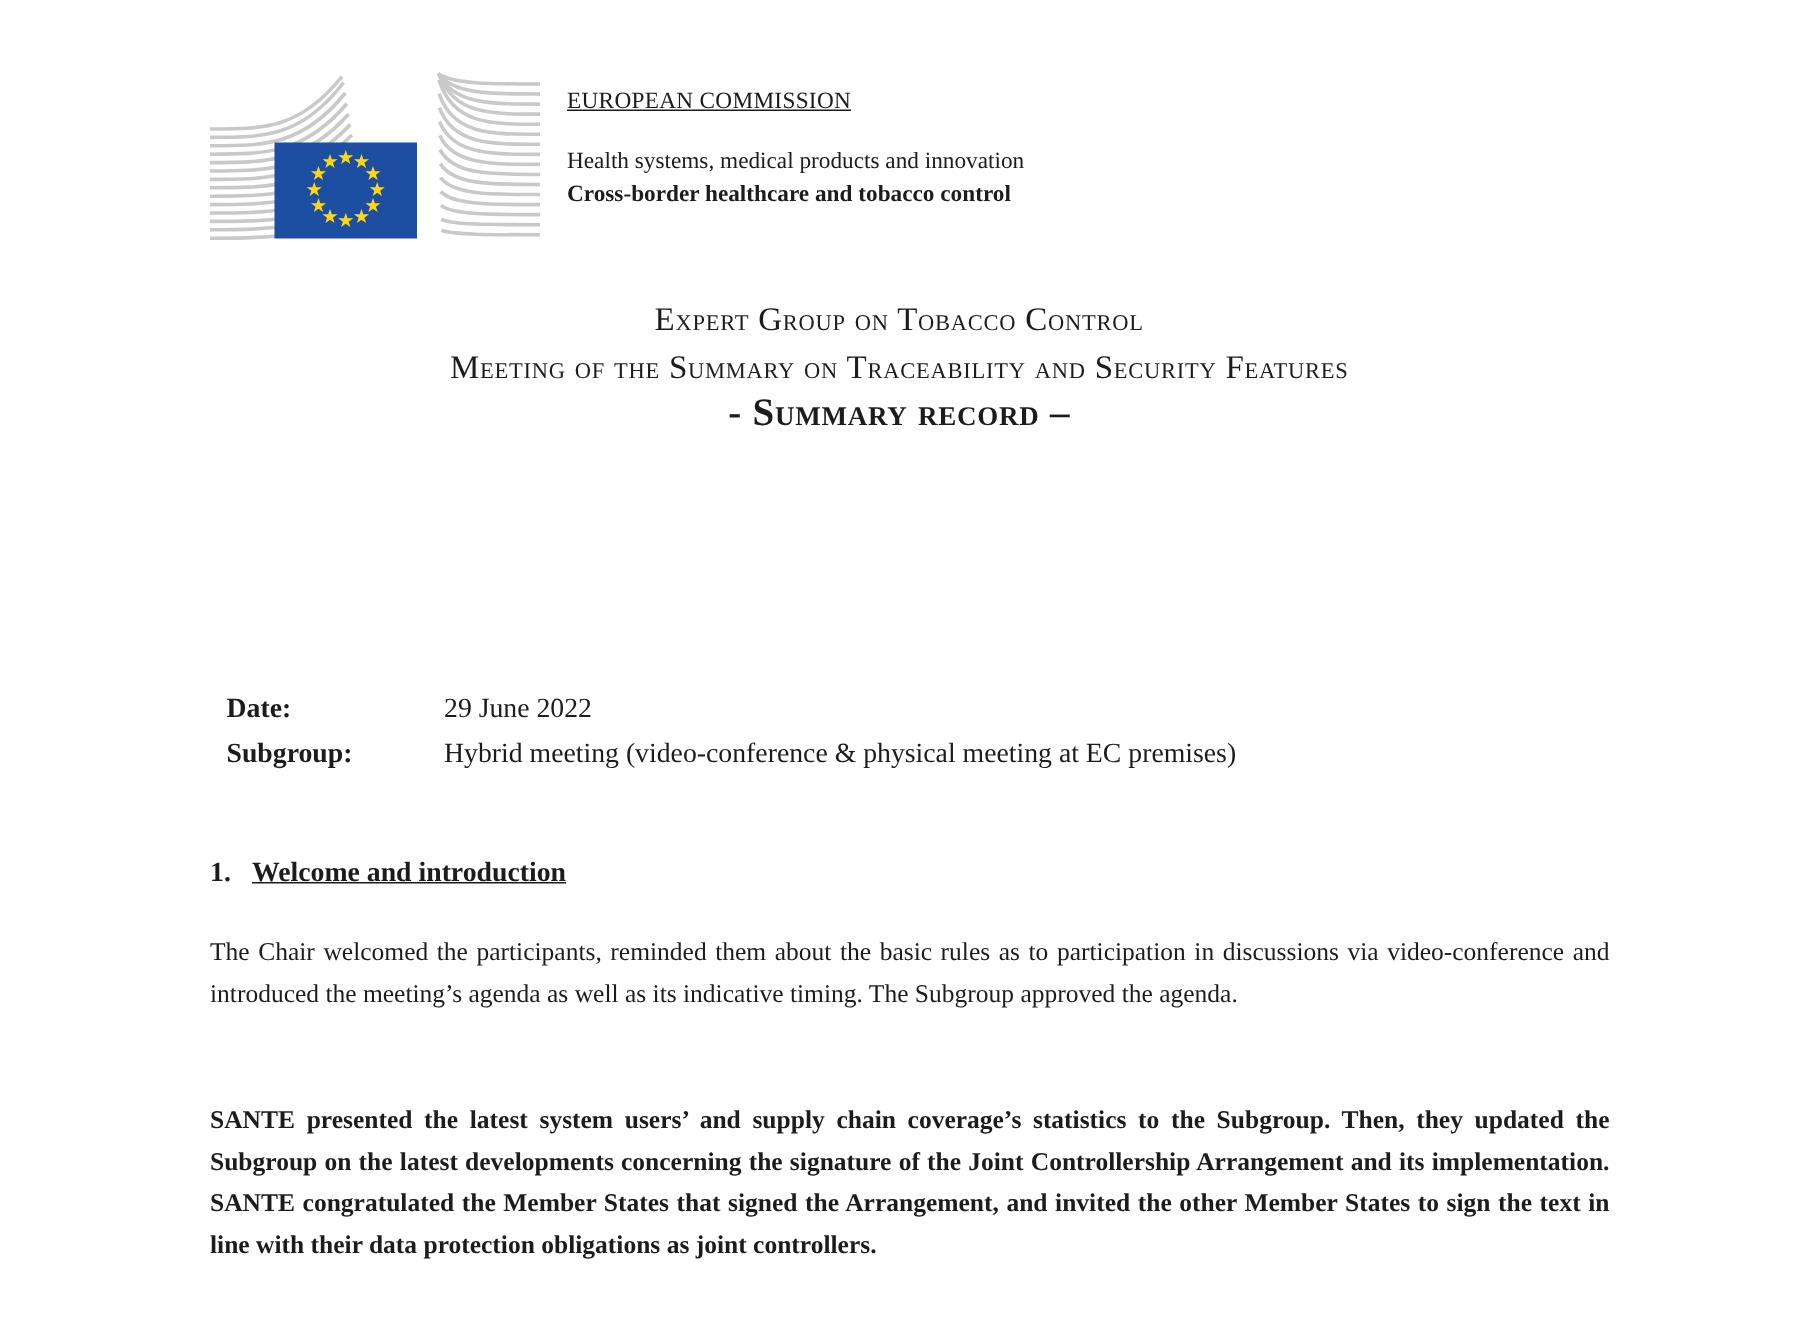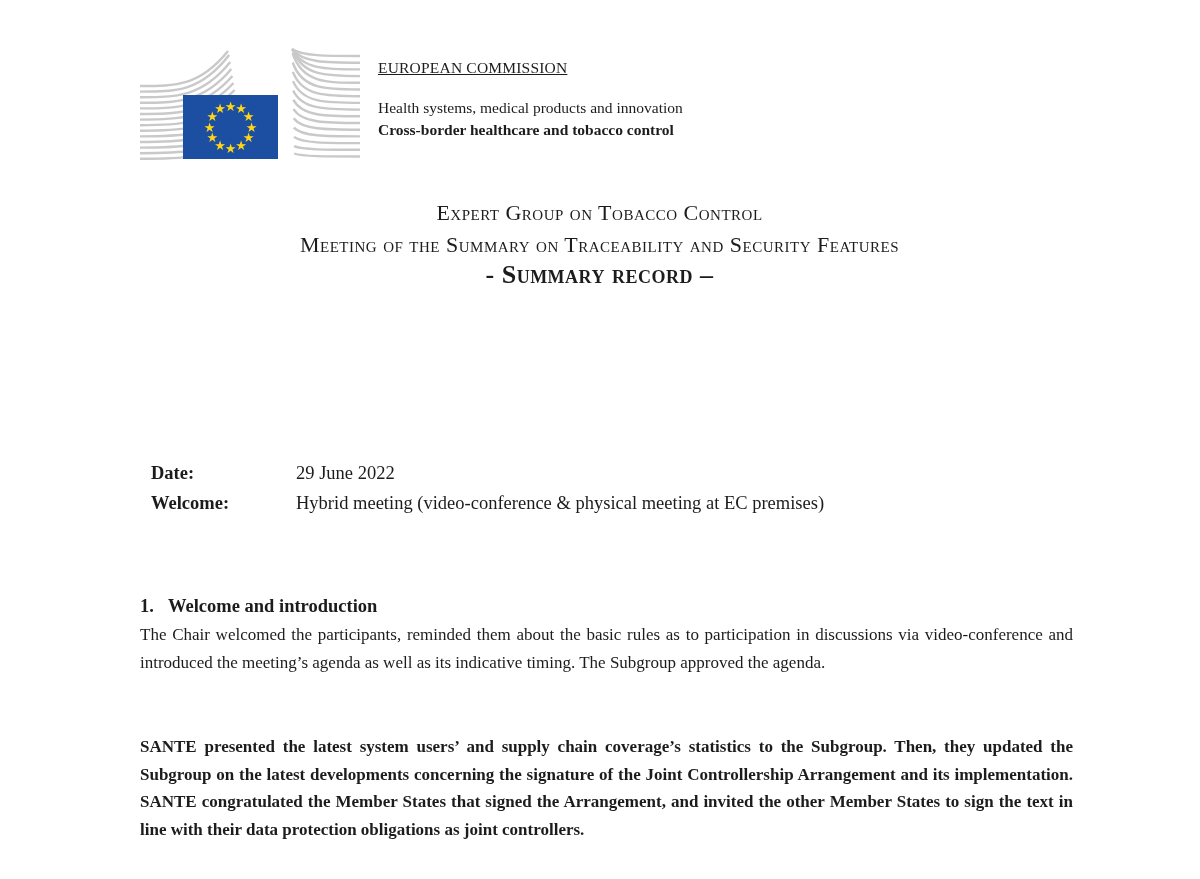--- a/index.html
+++ b/index.html
@@ -82,24 +82,25 @@
   }
   .meta-label {
     display: inline-block;
     width: 145px;
     font-weight: 700;
   }
 
   
   .section-heading {
     left: 140px;
-    top: 596px;
+    top: 572px;
     font-size: 18.5px;
     font-weight: 700;
     white-space: nowrap;
+    text-decoration: underline;
   }
   .sec-num {
     display: inline-block;
     width: 28px;
   }
 
   
   .body-para {
     left: 140px;
     width: 933px;
@@ -174,21 +175,21 @@
   <div class="title-line">Expert Group on Tobacco Control</div>
   <div class="title-line">Meeting of the Summary on Traceability and Security Features</div>
   <div class="subtitle-line">- Summary record –</div>
 </div>
 
 <div class="abs meta">
   <div class="meta-row">
     <span class="meta-label">Date:</span><span class="meta-value">29 June 2022</span>
   </div>
   <div class="meta-row">
-    <span class="meta-label">Welcome:</span><span class="meta-value">Hybrid meeting (video-conference &amp; physical meeting at EC premises)</span>
+    <span class="meta-label">Subgroup:</span><span class="meta-value">Hybrid meeting (video-conference &amp; physical meeting at EC premises)</span>
   </div>
 </div>
 
 <div class="abs section-heading">
   <span class="sec-num">1.</span><span class="sec-title">Welcome and introduction</span>
 </div>
 
 <p class="abs body-para para-1">The Chair welcomed the participants, reminded them about the basic rules as to participation in discussions via video-conference and introduced the meeting’s agenda as well as its indicative timing. The Subgroup approved the agenda.</p>
 <p class="abs body-para para-2">SANTE presented the latest system users’ and supply chain coverage’s statistics to the Subgroup. Then, they updated the Subgroup on the latest developments concerning the signature of the Joint Controllership Arrangement and its implementation. SANTE congratulated the Member States that signed the Arrangement, and invited the other Member States to sign the text in line with their data protection obligations as joint controllers.</p>
 

